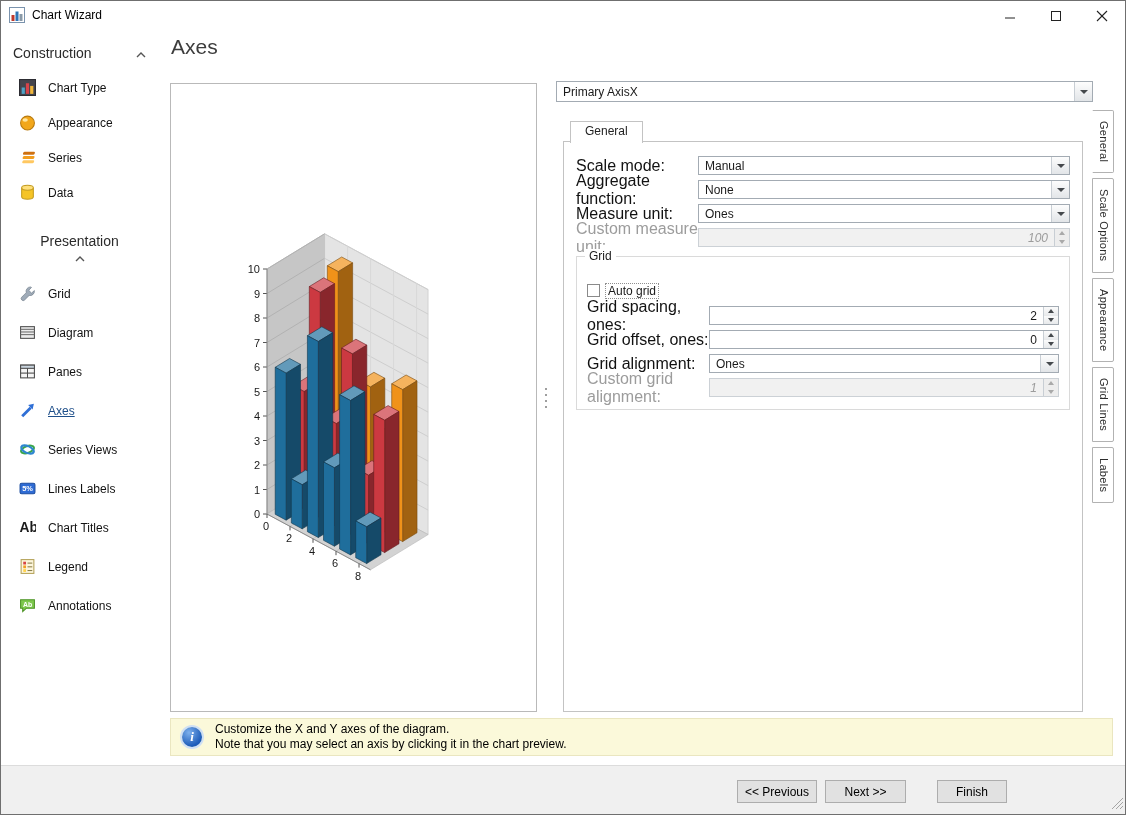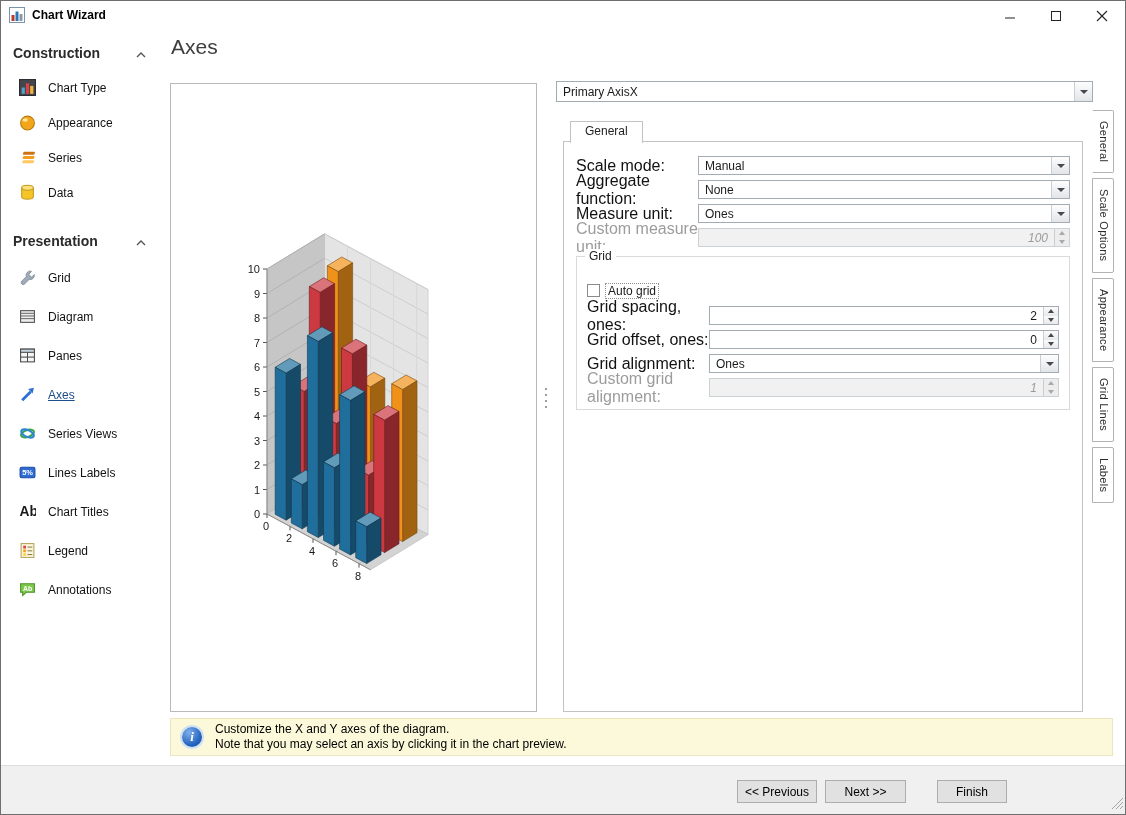--- a/index.html
+++ b/index.html
@@ -10,27 +10,27 @@
     font-size: 12px;
     color: #1a1a1a;
     background: #fff;
     overflow: hidden;
   }
   .frame { position:absolute; inset:0; border:1px solid #6f6f6f; pointer-events:none; z-index:99; }
 
   
   .titlebar { position:absolute; left:0; top:0; width:1126px; height:30px; background:#fff; display:flex; align-items:center; padding-left:9px; }
   .title-icon { width:16px; height:16px; margin-right:7px; flex:none; }
-  .title-text { font-size:12px; color:#000;font-weight:bold; }
+  .title-text { font-size:12px; color:#000; }
   .win-controls { position:absolute; right:1px; top:1px; display:flex; }
   .win-btn { width:46px; height:29px; display:flex; align-items:center; justify-content:center; }
 
   
   .sidebar { position:absolute; left:0; top:30px; width:166px; height:735px; background:#fff; padding-top:6px; }
-  .group-header { display:flex; align-items:center; justify-content:space-between; padding:9px 20px 9px 13px; font-size:14px; color:#2b2b2b; cursor:default;font-weight:bold; }
+  .group-header { display:flex; align-items:center; justify-content:space-between; padding:9px 20px 9px 13px; font-size:14px; color:#2b2b2b; cursor:default; }
   .group-header .chev { flex:none; }
   .side-item { display:flex; align-items:center; padding:9px 6px 9px 19px; cursor:default; }
   .grp-presentation .side-item { padding-top:11px; padding-bottom:11px; }
   .side-ico { width:19px; height:17px; margin-right:10px; flex:none; display:flex; align-items:center; }
   .side-label { font-size:12px; color:#121212; white-space:nowrap; }
   .side-item.selected .side-label { text-decoration:underline; color:#1d4e89; }
 
   
   .page-title { position:absolute; left:171px; top:35px; font-size:21px; font-weight:400; color:#3d3d3d; }
 
@@ -173,21 +173,21 @@
   <div class="side-item">
     <span class="side-ico">
         <svg viewBox="0 0 16 16" width="17" height="17">
           <path d="M2.5 3.5 v8.5 a5.5 2.3 0 0 0 11 0 v-8.5" fill="#f5c427" stroke="#c49c22"></path>
           <ellipse cx="8" cy="3.5" rx="5.5" ry="2.3" fill="#ffe07a" stroke="#c49c22"></ellipse>
         </svg>
       </span>
     <span class="side-label">Data</span>
   </div>
 
-  <div class="group-header grp-presentation-h" style="margin-top:14px;">
+  <div class="group-header grp-presentation-h" style="margin-top:14px;flex-direction:column;">
     <span>Presentation</span>
     <span class="chev"><svg width="10" height="6">
           <path d="M1 5 L5 1 L9 5" fill="none" stroke="#555" stroke-width="1.4"></path>
         </svg></span>
   </div>
 
   <div class="grp-presentation">
     <div class="side-item">
       <span class="side-ico">
           <svg viewBox="0 0 16 16" width="17" height="17">

